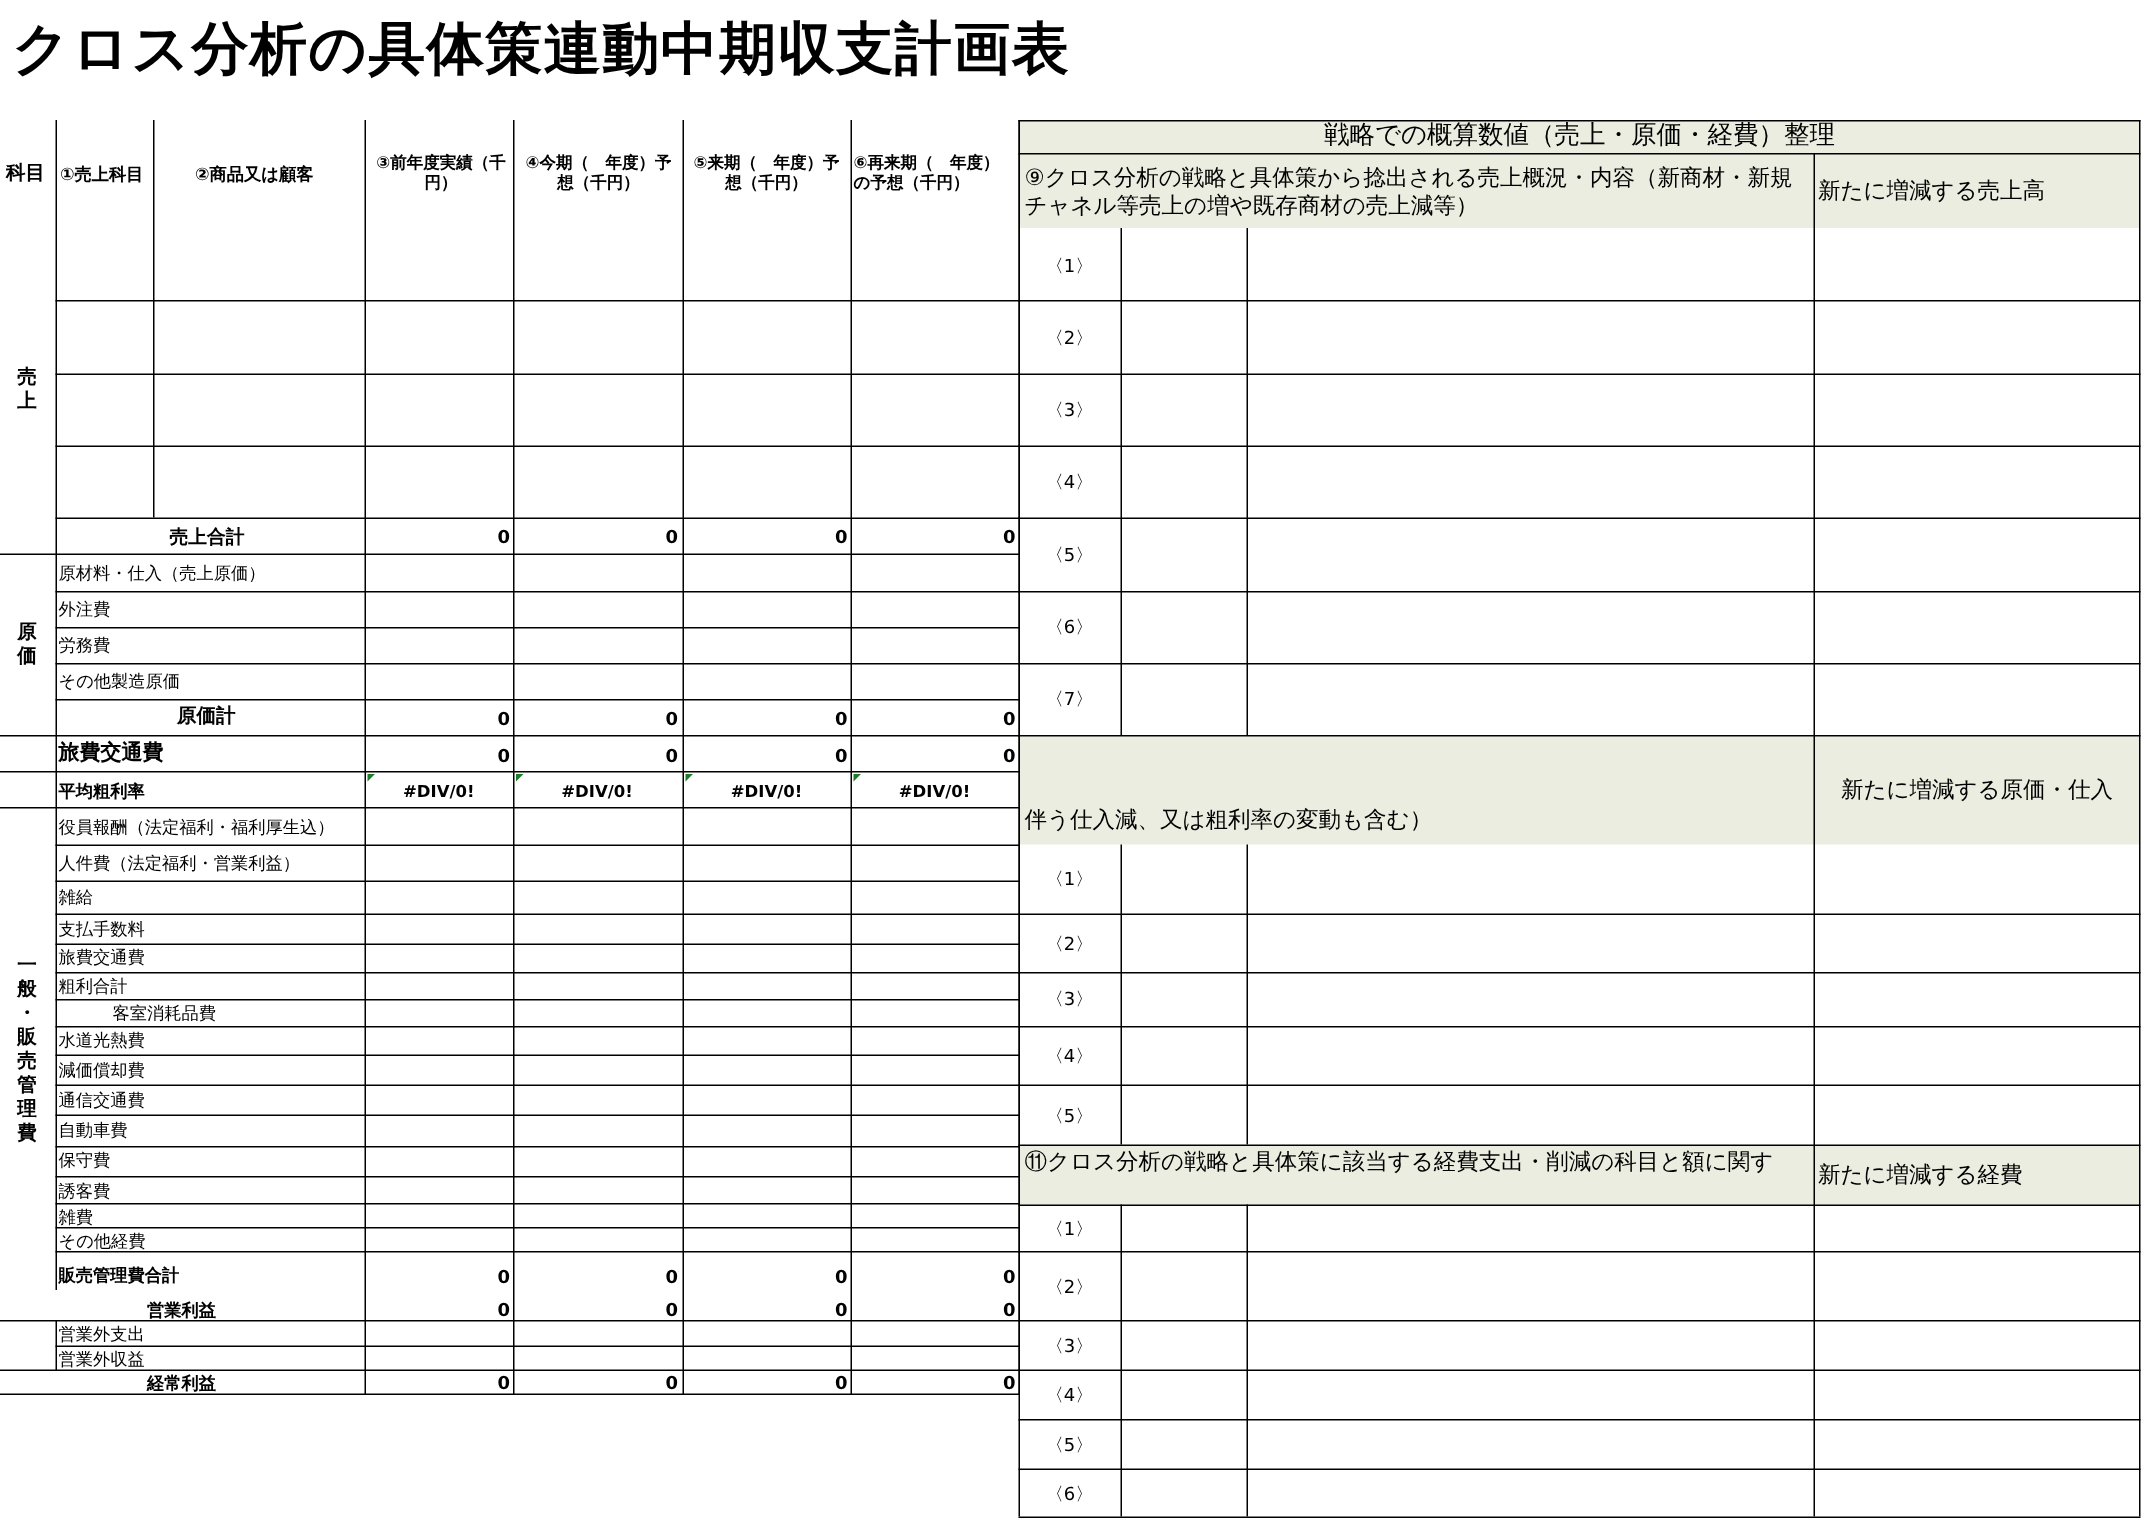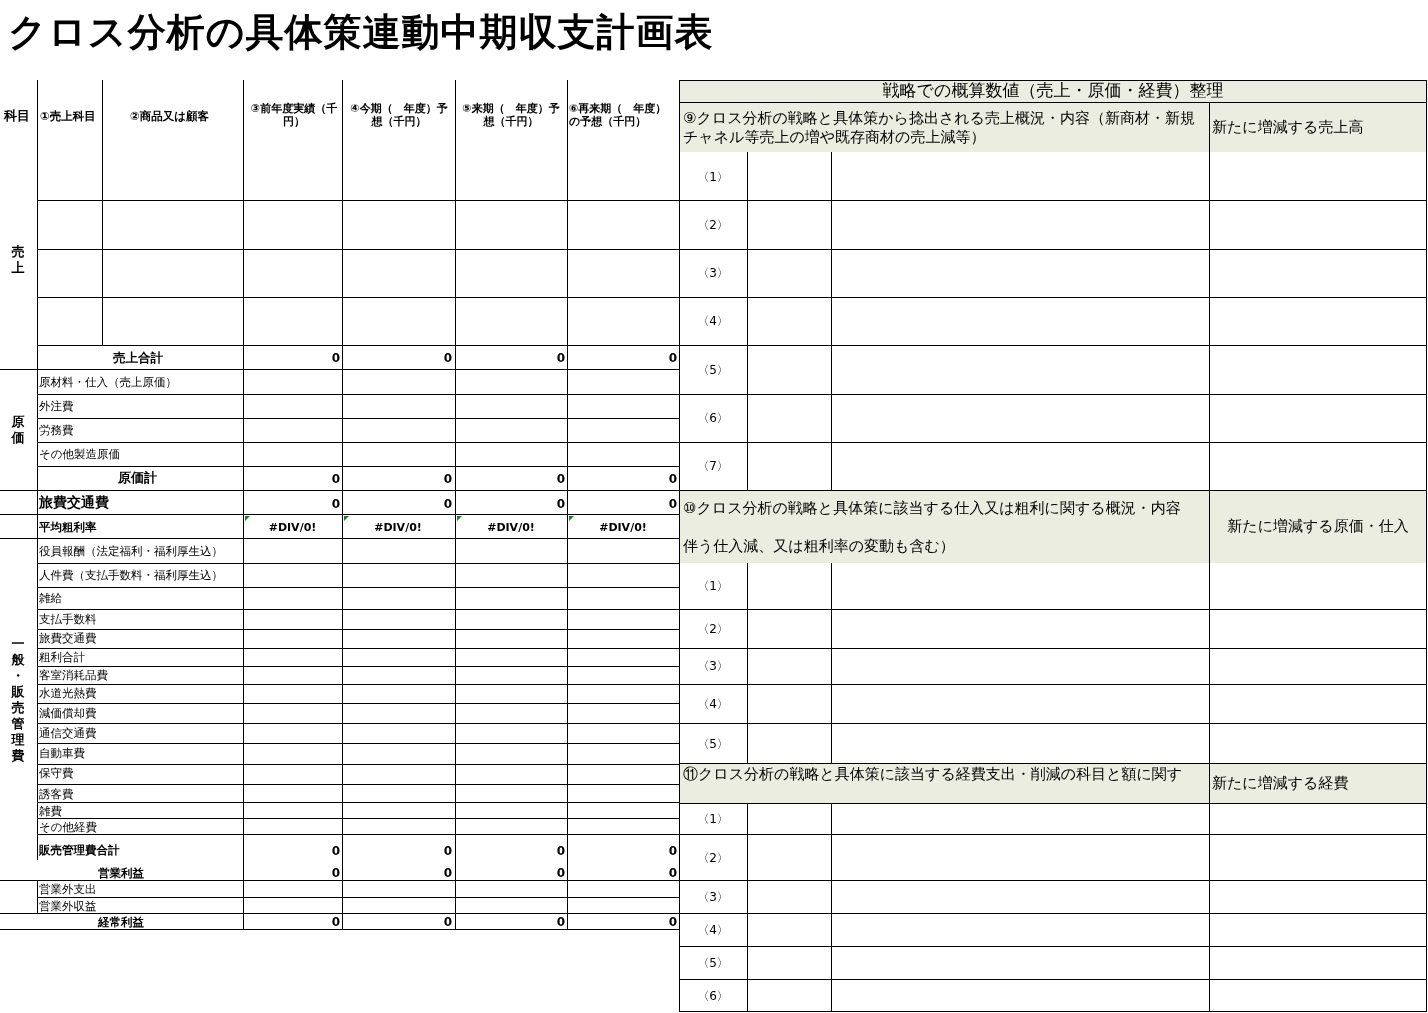--- a/index.html
+++ b/index.html
@@ -107,26 +107,26 @@
   <div class="tri" style="left:245px;top:516px;"></div>
   <div class="tri" style="left:344px;top:516px;"></div>
   <div class="tri" style="left:457px;top:516px;"></div>
   <div class="tri" style="left:569px;top:516px;"></div>
   <div class="num" style="left:245px;top:521px;width:95px;text-align:center;font-size:11px;">#DIV/0!</div>
   <div class="num" style="left:344px;top:521px;width:108px;text-align:center;font-size:11px;">#DIV/0!</div>
   <div class="num" style="left:457px;top:521px;width:108px;text-align:center;font-size:11px;">#DIV/0!</div>
   <div class="num" style="left:569px;top:521px;width:108px;text-align:center;font-size:11px;">#DIV/0!</div>
 
   <div class="txt" style="left:39px;top:544px;">役員報酬（法定福利・福利厚生込）</div>
-  <div class="txt" style="left:39px;top:568px;">人件費（支払手数料・福利厚生込）</div>
+  <div class="txt" style="left:39px;top:568px;">人件費（法定福利・営業利益）</div>
   <div class="txt" style="left:39px;top:591px;">雑給</div>
   <div class="txt" style="left:39px;top:612px;">支払手数料</div>
   <div class="txt" style="left:39px;top:631px;">旅費交通費</div>
   <div class="txt" style="left:39px;top:650px;">粗利合計</div>
-  <div class="txt" style="left:39px;top:668px;">客室消耗品費</div>
+  <div class="txt" style="left:39px;top:668px;padding-left:36px;">客室消耗品費</div>
   <div class="txt" style="left:39px;top:686px;">水道光熱費</div>
   <div class="txt" style="left:39px;top:706px;">減価償却費</div>
   <div class="txt" style="left:39px;top:726px;">通信交通費</div>
   <div class="txt" style="left:39px;top:746px;">自動車費</div>
   <div class="txt" style="left:39px;top:766px;">保守費</div>
   <div class="txt" style="left:39px;top:787px;">誘客費</div>
   <div class="txt" style="left:39px;top:804px;">雑費</div>
   <div class="txt" style="left:39px;top:820px;">その他経費</div>
 
   <div class="txt b" style="left:39px;top:843px;font-size:11.5px;">販売管理費合計</div>
@@ -155,21 +155,21 @@
 
   <div class="shade" style="left:680px;top:80px;width:746px;height:72px;"></div>
   <div class="shade" style="left:680px;top:491px;width:746px;height:72px;"></div>
   <div class="shade" style="left:680px;top:764px;width:746px;height:40px;"></div>
 
   <div class="rtxt" style="left:680px;top:81px;width:746px;text-align:center;font-size:17px;">戦略での概算数値（売上・原価・経費）整理</div>
 
   <div class="rtxt" style="left:683px;top:109px;"><span>⑨クロス分析の戦略と具体策から捻出される売上概況・内容（新商材・新規</span><br><span>チャネル等売上の増や既存商材の売上減等）</span></div>
   <div class="rtxt" style="left:1212px;top:118px;">新たに増減する売上高</div>
 
-  <div class="rtxt" style="left:683px;top:499px;"><span>⑩クロス分析の戦略と具体策に該当する仕入又は粗利に関する概況・内容</span><br><br><span>伴う仕入減、又は粗利率の変動も含む）</span></div>
+  <div class="rtxt" style="left:683px;top:499px;"><br><br><span>伴う仕入減、又は粗利率の変動も含む）</span></div>
   <div class="rtxt" style="left:1210px;top:517px;width:216px;text-align:center;">新たに増減する原価・仕入</div>
 
   <div class="rtxt" style="left:683px;top:765px;"><span>⑪クロス分析の戦略と具体策に該当する経費支出・削減の科目と額に関す</span><br></div>
   <div class="rtxt" style="left:1212px;top:774px;text-align:right;">新たに増減する経費</div>
 
   <div class="vl" style="left:679px;top:80px;height:931px;"></div>
   <div class="vl" style="left:1426px;top:80px;height:931px;"></div>
   <div class="hl" style="left:679px;top:80px;width:748px;"></div>
   <div class="hl" style="left:679px;top:102px;width:748px;"></div>
   <div class="vl" style="left:1209px;top:102px;height:909px;"></div>

